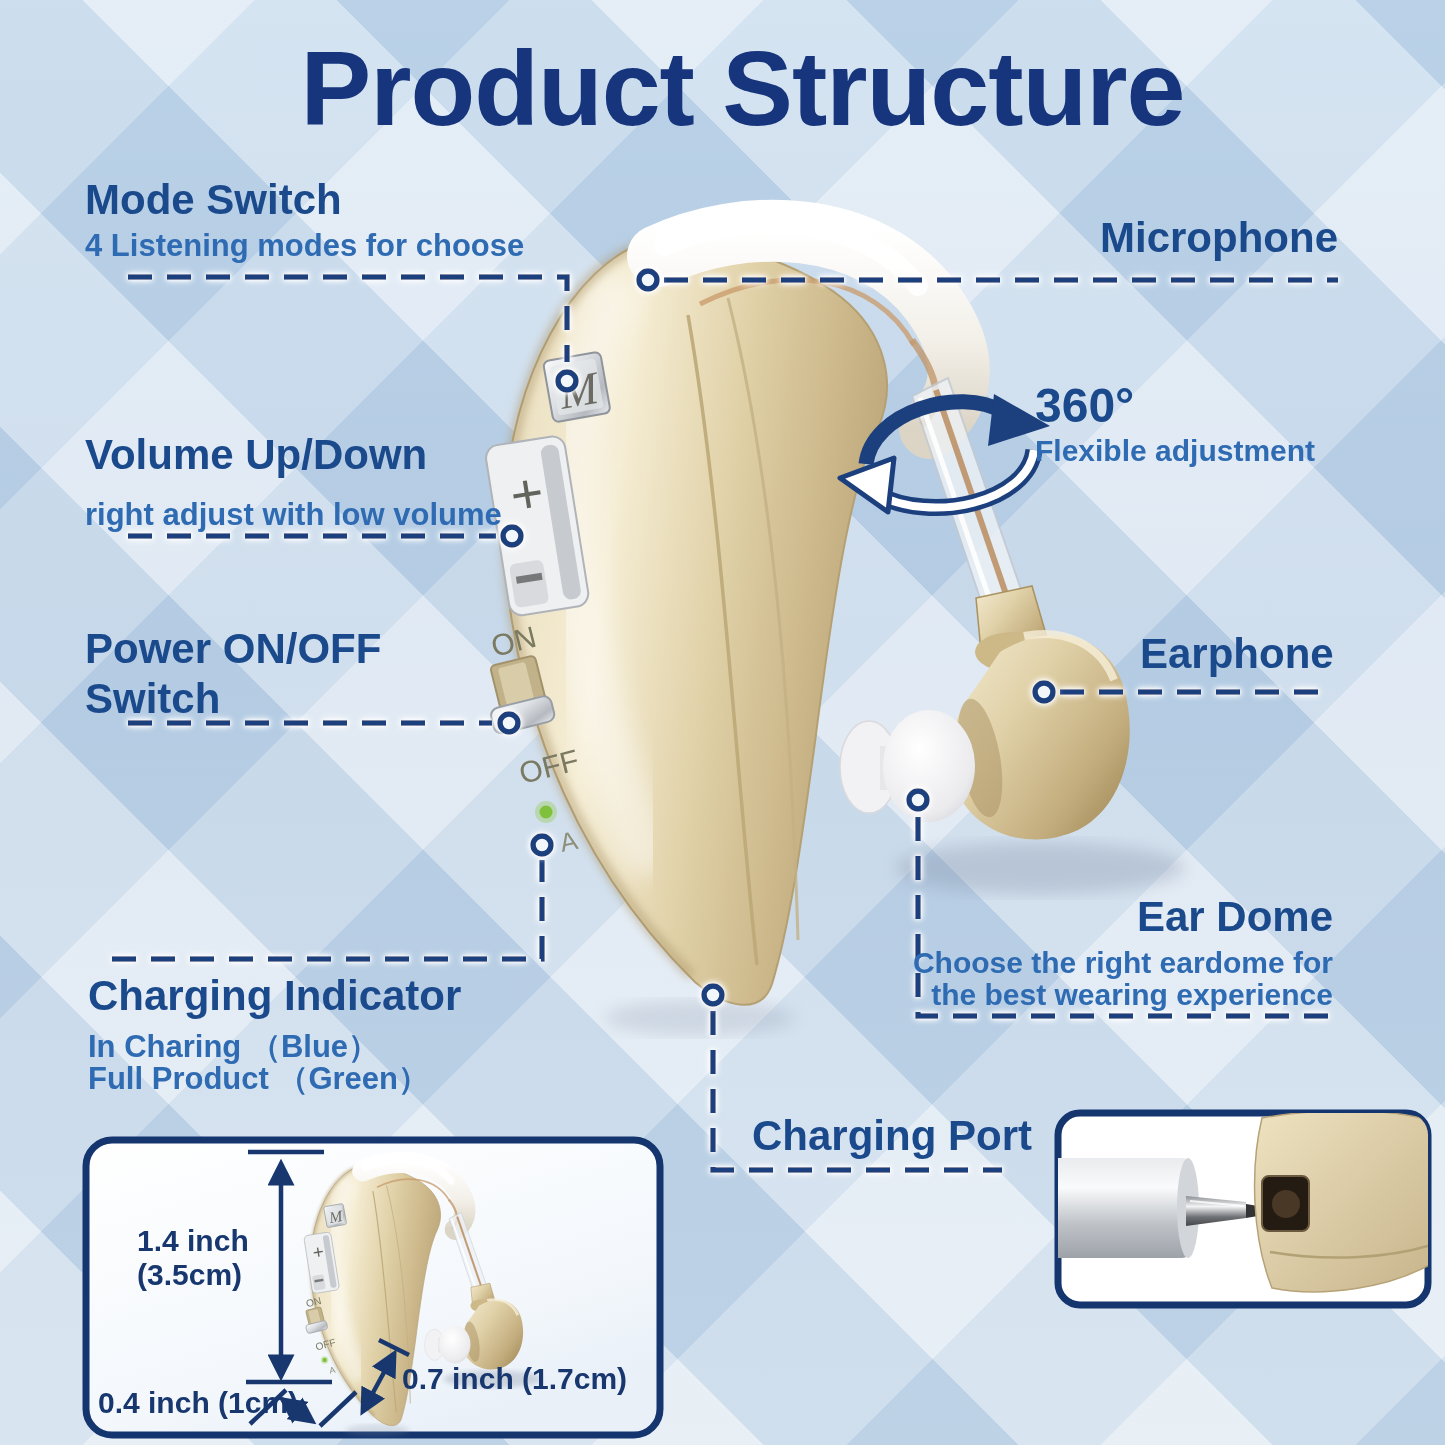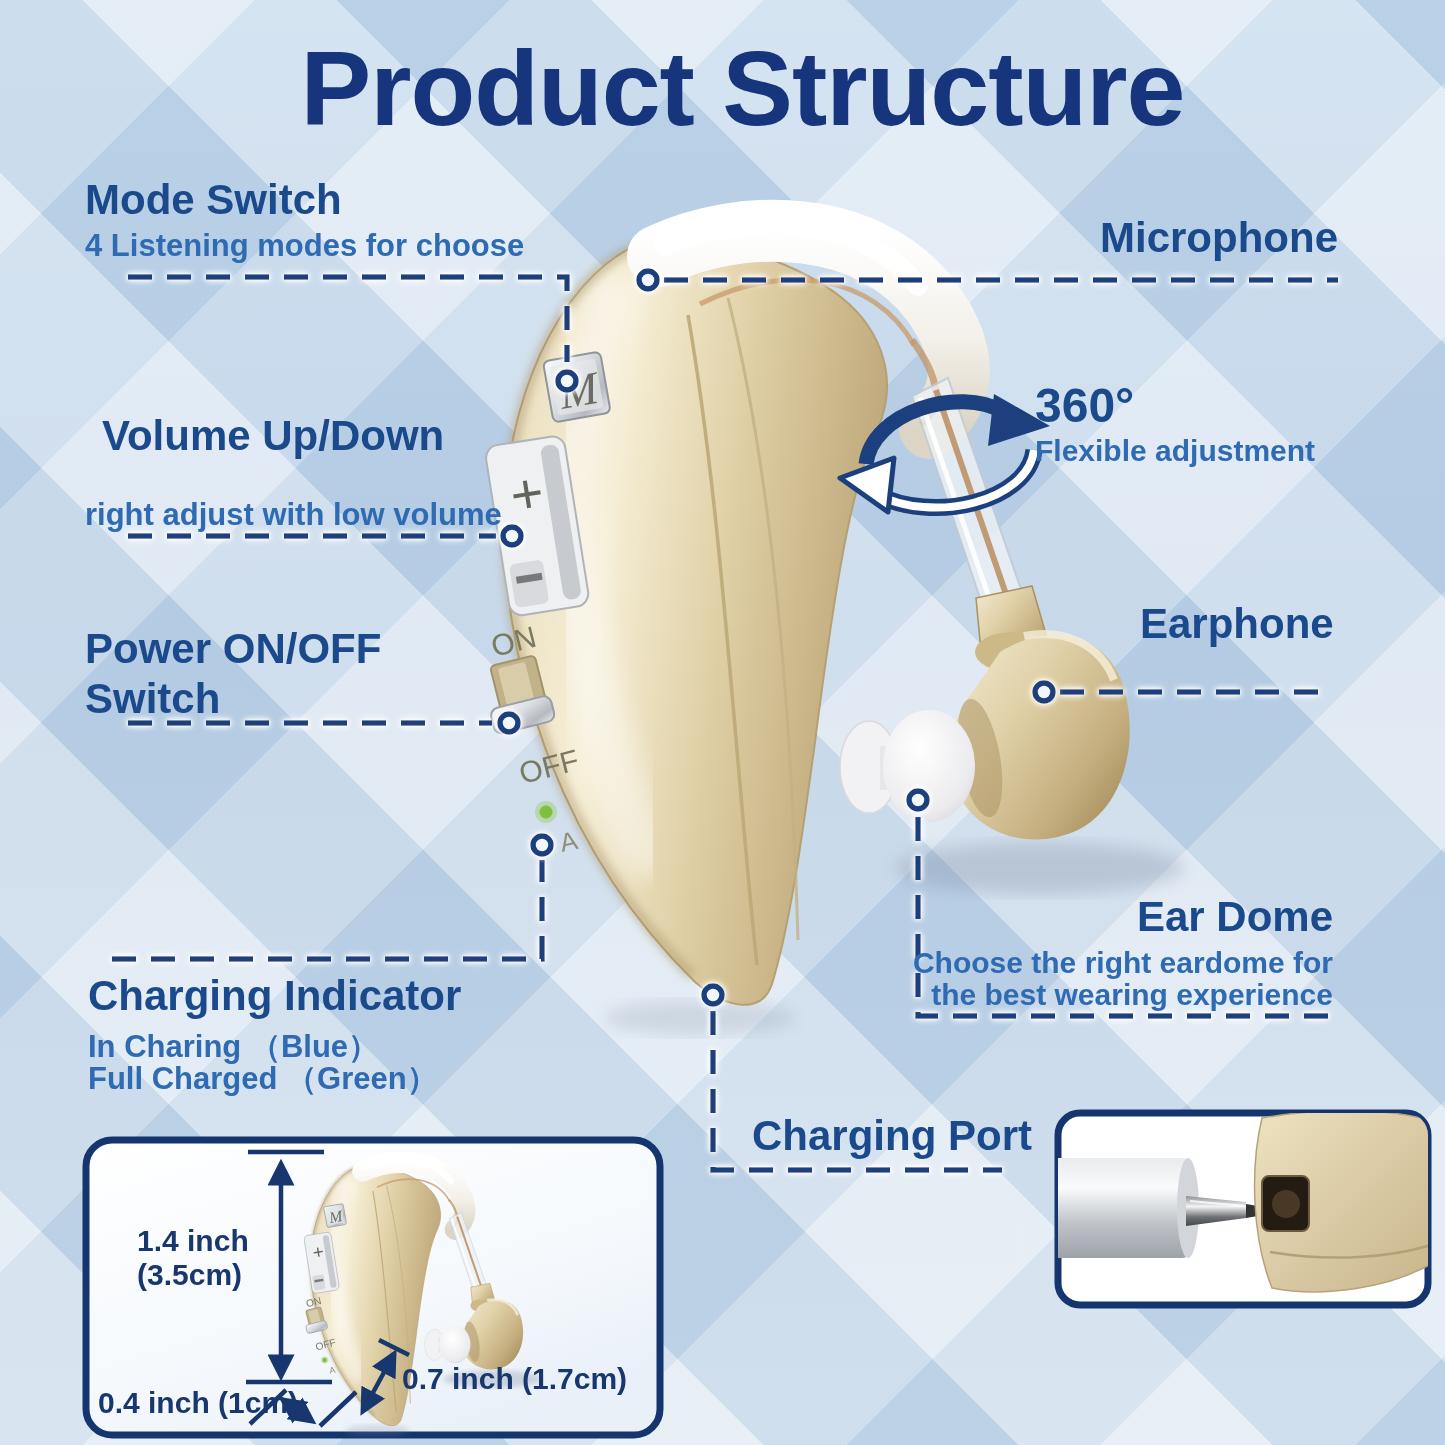--- a/index.html
+++ b/index.html
@@ -224,34 +224,34 @@
   </g>
 </svg>
 
 <div class="lbl title">Product Structure</div>
 
 <div class="lbl h" style="left:85px;top:176px;">Mode Switch</div>
 <div class="lbl s" style="left:85px;top:228px;">4 Listening modes for choose</div>
 
 <div class="lbl h r" style="left:850px;top:214px;width:488px;">Microphone</div>
 
-<div class="lbl h" style="left:85px;top:412px;margin-left:17px;">Volume Up/Down</div>
+<div class="lbl h" style="left:85px;top:431px;">Volume Up/Down</div>
 <div class="lbl s" style="left:85px;top:497px;">right adjust with low volume</div>
 
 <div class="lbl v360" style="left:1035px;top:378px;">360°</div>
 <div class="lbl s" style="left:1035px;top:434px;font-size:30px;">Flexible adjustment</div>
 
 <div class="lbl h" style="left:85px;top:625px;">Power ON/OFF</div>
 <div class="lbl h" style="left:85px;top:675px;">Switch</div>
 
-<div class="lbl h" style="left:1140px;top:600px;text-align:right;">Earphone</div>
+<div class="lbl h" style="left:1140px;top:630px;text-align:right;">Earphone</div>
 
 <div class="lbl h" style="left:88px;top:972px;">Charging Indicator</div>
 <div class="lbl s" style="left:88px;top:1026px;">In Charing （Blue）</div>
-<div class="lbl s" style="left:88px;top:1058px;">Full Charged （Green）</div>
+<div class="lbl s" style="left:88px;top:1058px;">Full Product （Green）</div>
 
 <div class="lbl h r" style="left:900px;top:893px;width:433px;">Ear Dome</div>
 <div class="lbl s r" style="left:900px;top:946px;width:433px;font-size:30px;">Choose the right eardome for</div>
 <div class="lbl s r" style="left:900px;top:978px;width:433px;font-size:30px;">the best wearing experience</div>
 
 <div class="lbl h" style="left:752px;top:1112px;">Charging Port</div>
 
 <div class="lbl dim" style="left:137px;top:1224px;">1.4 inch</div>
 <div class="lbl dim" style="left:137px;top:1258px;">(3.5cm)</div>
 <div class="lbl dim" style="left:98px;top:1386px;">0.4 inch (1cm)</div>

